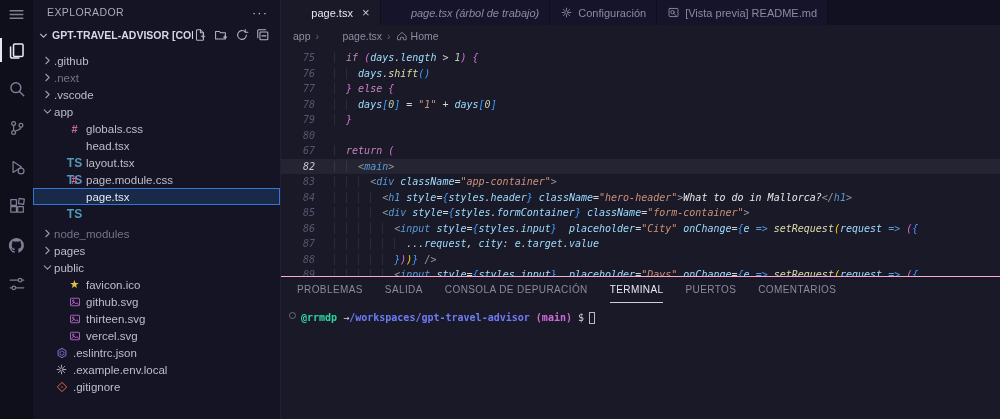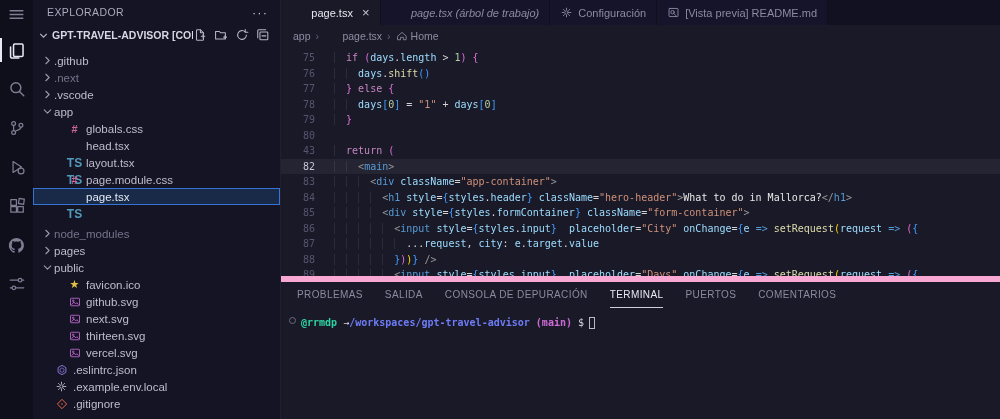--- a/index.html
+++ b/index.html
@@ -49,21 +49,21 @@
   .tab.italic .tab-label { font-style:italic; }
   .tab .close { margin-left:4px; color:#c5c5d5; font-size:13px; line-height:1; }
   .tab-icon { display:flex; align-items:center; color:#8f8fa6; }
 
   .breadcrumbs { height:21px; display:flex; align-items:center; gap:5px; padding-left:12px; color:#8d8da2; font-size:10.5px; background:#1a1928; flex-shrink:0; }
   .crumb { display:flex; align-items:center; gap:3px; cursor:pointer; }
   .crumb-sep { color:#62627a; }
 
   
   .editor { height:230px; overflow:hidden; background:#1a1928; padding-top:4px; font-family:"DejaVu Sans Mono","Liberation Mono",monospace; font-size:10px; }
-  .code-line { height:15.5px; line-height:15.5px; display:flex; white-space:pre; }
+  .code-line { height:15.5px; line-height:15.5px; display:flex; white-space:pre;font-style:italic; }
   .code-line.partial { height:9px; overflow:hidden; }
   .code-line.active { background:rgba(255,255,255,.05); }
   .gutter { width:44px; flex-shrink:0; text-align:right; padding-right:10px; color:#55556f; }
   .code-line.active .gutter { color:#c6c6da; }
   .code-text { padding-left:9px; }
   .tok-ind { background-image:repeating-linear-gradient(to right, rgba(255,255,255,.08) 0 1px, transparent 1px 2ch); }
   .tok-pl  { color:#d4d4d4; }
   .tok-kw  { color:#c586c0; }
   .tok-var { color:#9cdcfe; }
   .tok-attr{ color:#9cdcfe; }
@@ -72,21 +72,21 @@
   .tok-str { color:#ce9178; }
   .tok-tag { color:#569cd6; }
   .tok-arw { color:#569cd6; }
   .tok-txt { color:#e8e8e8; }
   .tok-ab  { color:#9a9a9a; }
   .tok-b1  { color:#ffd602; }
   .tok-b2  { color:#da70d6; }
   .tok-b3  { color:#3f9cff; }
 
   
-  .panel { flex:1; border-top:6px solid #f9a8d4; background:#1a1928; display:flex; flex-direction:column; min-height:0; }
+  .panel { flex:1; border-top:1px solid #f9a8d4; background:#1a1928; display:flex; flex-direction:column; min-height:0; }
   .panel-tabs { height:26px; display:flex; gap:22px; padding-left:16px; align-items:center; flex-shrink:0; }
   .panel-tab { height:100%; display:flex; align-items:center; font-size:10px; letter-spacing:.4px; color:#8b8ba0; cursor:pointer; border-bottom:1px solid transparent; }
   .panel-tab.active { color:#e9e9f4; border-bottom-color:#d0d0dd; }
   .terminal { flex:1; padding:9px 0 0 8px; font-family:"DejaVu Sans Mono","Liberation Mono",monospace; font-size:10px; }
   .term-line { display:flex; align-items:flex-start; gap:5px; }
   .term-marker { width:7px; height:7px; border:1px solid #6a6a82; border-radius:50%; flex-shrink:0; }
   .t-user  { color:#2ed3a2; font-weight:bold; }
   .t-arrow { color:#d6d6e0; }
   .t-path  { color:#6d7cf5; font-weight:bold; }
   .t-branch{ color:#cd6bd6; font-weight:bold; }
@@ -321,31 +321,20 @@
         </div>
         <div class="tree-item" style="padding-left: 19px;">
           <span class="tree-spacer"></span>
           <span class="tree-ficon">
             <svg viewBox="0 0 16 16" width="12" height="12" fill="none" stroke="#b567c6" stroke-width="1.2">
               <rect x="2" y="3" width="12" height="10" rx="1"></rect>
               <circle cx="5.6" cy="6.4" r="1.1"></circle>
               <path d="M3.4 11.6l3.2-3.6 2.3 2.6 1.7-1.7 2.2 2.7"></path>
             </svg>
           </span>
-          <span class="tree-label">next.svg</span>
-        </div>
-        <div class="tree-item" style="padding-left: 19px;">
-          <span class="tree-spacer"></span>
-          <span class="tree-ficon">
-            <svg viewBox="0 0 16 16" width="12" height="12" fill="none" stroke="#b567c6" stroke-width="1.2">
-              <rect x="2" y="3" width="12" height="10" rx="1"></rect>
-              <circle cx="5.6" cy="6.4" r="1.1"></circle>
-              <path d="M3.4 11.6l3.2-3.6 2.3 2.6 1.7-1.7 2.2 2.7"></path>
-            </svg>
-          </span>
           <span class="tree-label">thirteen.svg</span>
         </div>
         <div class="tree-item" style="padding-left: 19px;">
           <span class="tree-spacer"></span>
           <span class="tree-ficon">
             <svg viewBox="0 0 16 16" width="12" height="12" fill="none" stroke="#b567c6" stroke-width="1.2">
               <rect x="2" y="3" width="12" height="10" rx="1"></rect>
               <circle cx="5.6" cy="6.4" r="1.1"></circle>
               <path d="M3.4 11.6l3.2-3.6 2.3 2.6 1.7-1.7 2.2 2.7"></path>
             </svg>
@@ -441,21 +430,21 @@
           <span>Home</span>
         </span>
       </div>
     <div class="editor">
         <div class="code-line"><span class="gutter">75</span><span class="code-text"><span class="tok-ind">  </span><span class="tok-kw">if</span><span class="tok-pl"> </span><span class="tok-b2">(</span><span class="tok-var">days</span><span class="tok-pl">.</span><span class="tok-var">length</span><span class="tok-pl"> &gt; </span><span class="tok-num">1</span><span class="tok-b2">)</span><span class="tok-pl"> </span><span class="tok-b2">{</span></span></div>
         <div class="code-line"><span class="gutter">76</span><span class="code-text"><span class="tok-ind">    </span><span class="tok-var">days</span><span class="tok-pl">.</span><span class="tok-fn">shift</span><span class="tok-b3">()</span></span></div>
         <div class="code-line"><span class="gutter">77</span><span class="code-text"><span class="tok-ind">  </span><span class="tok-b2">}</span><span class="tok-pl"> </span><span class="tok-kw">else</span><span class="tok-pl"> </span><span class="tok-b2">{</span></span></div>
         <div class="code-line"><span class="gutter">78</span><span class="code-text"><span class="tok-ind">    </span><span class="tok-var">days</span><span class="tok-b3">[</span><span class="tok-num">0</span><span class="tok-b3">]</span><span class="tok-pl"> = </span><span class="tok-str">"1"</span><span class="tok-pl"> + </span><span class="tok-var">days</span><span class="tok-b3">[</span><span class="tok-num">0</span><span class="tok-b3">]</span></span></div>
         <div class="code-line"><span class="gutter">79</span><span class="code-text"><span class="tok-ind">  </span><span class="tok-b2">}</span></span></div>
         <div class="code-line"><span class="gutter">80</span><span class="code-text"></span></div>
-        <div class="code-line"><span class="gutter">43</span><span class="code-text"><span class="tok-ind">  </span><span class="tok-kw">return</span><span class="tok-pl"> </span><span class="tok-b2">(</span></span></div>
+        <div class="code-line"><span class="gutter">67</span><span class="code-text"><span class="tok-ind">  </span><span class="tok-kw">return</span><span class="tok-pl"> </span><span class="tok-b2">(</span></span></div>
         <div class="code-line active"><span class="gutter">82</span><span class="code-text"><span class="tok-ind">    </span><span class="tok-ab">&lt;</span><span class="tok-tag">main</span><span class="tok-ab">&gt;</span></span></div>
         <div class="code-line"><span class="gutter">83</span><span class="code-text"><span class="tok-ind">      </span><span class="tok-ab">&lt;</span><span class="tok-tag">div</span><span class="tok-pl"> </span><span class="tok-attr">className</span><span class="tok-pl">=</span><span class="tok-str">"app-container"</span><span class="tok-ab">&gt;</span></span></div>
         <div class="code-line"><span class="gutter">84</span><span class="code-text"><span class="tok-ind">        </span><span class="tok-ab">&lt;</span><span class="tok-tag">h1</span><span class="tok-pl"> </span><span class="tok-attr">style</span><span class="tok-pl">=</span><span class="tok-b3">{</span><span class="tok-var">styles</span><span class="tok-pl">.</span><span class="tok-var">header</span><span class="tok-b3">}</span><span class="tok-pl"> </span><span class="tok-attr">className</span><span class="tok-pl">=</span><span class="tok-str">"hero-header"</span><span class="tok-ab">&gt;</span><span class="tok-txt">What to do in Mallorca?</span><span class="tok-ab">&lt;/</span><span class="tok-tag">h1</span><span class="tok-ab">&gt;</span></span></div>
         <div class="code-line"><span class="gutter">85</span><span class="code-text"><span class="tok-ind">        </span><span class="tok-ab">&lt;</span><span class="tok-tag">div</span><span class="tok-pl"> </span><span class="tok-attr">style</span><span class="tok-pl">=</span><span class="tok-b3">{</span><span class="tok-var">styles</span><span class="tok-pl">.</span><span class="tok-var">formContainer</span><span class="tok-b3">}</span><span class="tok-pl"> </span><span class="tok-attr">className</span><span class="tok-pl">=</span><span class="tok-str">"form-container"</span><span class="tok-ab">&gt;</span></span></div>
         <div class="code-line"><span class="gutter">86</span><span class="code-text"><span class="tok-ind">          </span><span class="tok-ab">&lt;</span><span class="tok-tag">input</span><span class="tok-pl"> </span><span class="tok-attr">style</span><span class="tok-pl">=</span><span class="tok-b3">{</span><span class="tok-var">styles</span><span class="tok-pl">.</span><span class="tok-var">input</span><span class="tok-b3">}</span><span class="tok-pl">  </span><span class="tok-attr">placeholder</span><span class="tok-pl">=</span><span class="tok-str">"City"</span><span class="tok-pl"> </span><span class="tok-attr">onChange</span><span class="tok-pl">=</span><span class="tok-b3">{</span><span class="tok-var">e</span><span class="tok-pl"> </span><span class="tok-arw">=&gt;</span><span class="tok-pl"> </span><span class="tok-fn">setRequest</span><span class="tok-b1">(</span><span class="tok-var">request</span><span class="tok-pl"> </span><span class="tok-arw">=&gt;</span><span class="tok-pl"> </span><span class="tok-b2">(</span><span class="tok-b3">{</span></span></div>
         <div class="code-line"><span class="gutter">87</span><span class="code-text"><span class="tok-ind">            </span><span class="tok-pl">...</span><span class="tok-var">request</span><span class="tok-pl">, </span><span class="tok-var">city</span><span class="tok-pl">: </span><span class="tok-var">e</span><span class="tok-pl">.</span><span class="tok-var">target</span><span class="tok-pl">.</span><span class="tok-var">value</span></span></div>
         <div class="code-line"><span class="gutter">88</span><span class="code-text"><span class="tok-ind">          </span><span class="tok-b3">}</span><span class="tok-b2">)</span><span class="tok-b1">)</span><span class="tok-b3">}</span><span class="tok-pl"> </span><span class="tok-ab">/&gt;</span></span></div>
         <div class="code-line partial"><span class="gutter">89</span><span class="code-text"><span class="tok-ind">          </span><span class="tok-ab">&lt;</span><span class="tok-tag">input</span><span class="tok-pl"> </span><span class="tok-attr">style</span><span class="tok-pl">=</span><span class="tok-b3">{</span><span class="tok-var">styles</span><span class="tok-pl">.</span><span class="tok-var">input</span><span class="tok-b3">}</span><span class="tok-pl">  </span><span class="tok-attr">placeholder</span><span class="tok-pl">=</span><span class="tok-str">"Days"</span><span class="tok-pl"> </span><span class="tok-attr">onChange</span><span class="tok-pl">=</span><span class="tok-b3">{</span><span class="tok-var">e</span><span class="tok-pl"> </span><span class="tok-arw">=&gt;</span><span class="tok-pl"> </span><span class="tok-fn">setRequest</span><span class="tok-b1">(</span><span class="tok-var">request</span><span class="tok-pl"> </span><span class="tok-arw">=&gt;</span><span class="tok-pl"> </span><span class="tok-b2">(</span><span class="tok-b3">{</span></span></div>
       </div>
 

